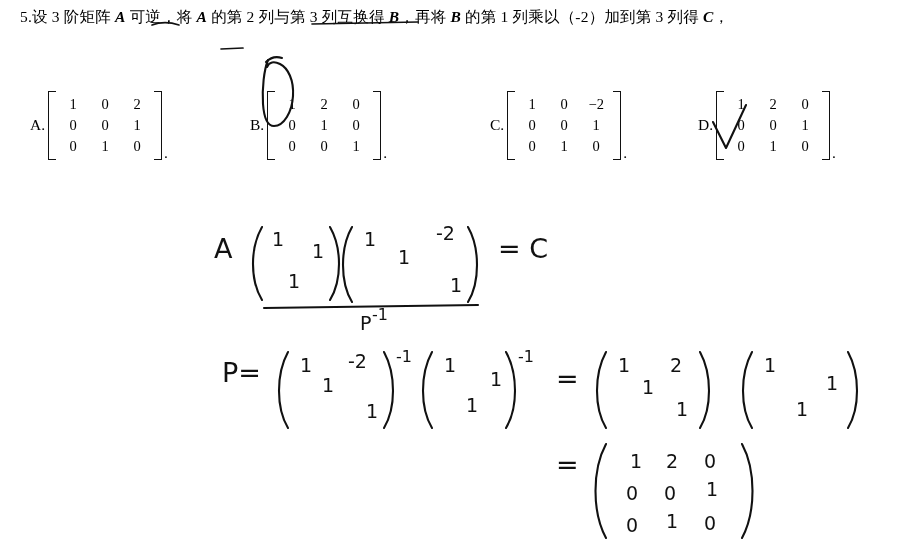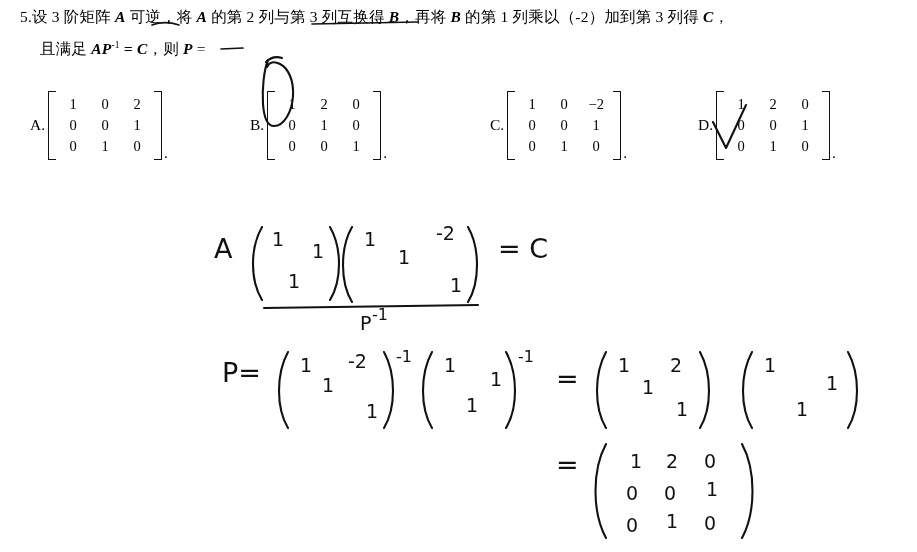--- a/index.html
+++ b/index.html
@@ -140,23 +140,20 @@
 </style>
 </head>
 <body>
 
 <div class="page">
 
   <div class="q-line" id="q-line-1">
     <span>5.</span><span>设 3 阶矩阵 </span><span class="bi">A</span><span> 可逆，将 </span><span class="bi">A</span><span> 的第 2 列与第 3 列互换得 </span><span class="bi">B</span><span>，再将 </span><span class="bi">B</span><span> 的第 1 列乘以（-2）加到第 3 列得 </span><span class="bi">C</span><span>，</span>
   </div>
 
-  <div class="q-line" id="q-line-2">
-    <span>且满足 </span><span class="bi">AP</span><sup class="exp">-1</sup><span class="bi"> = C</span><span>，则 </span><span class="bi">P</span><span> =</span>
-  </div>
 
   <div class="options">
 
     <div class="option" id="opt-A">
       <span class="opt-label">A.</span>
       <span class="matrix">
         <table>
           <tbody>
               <tr>
             <td>1</td>

